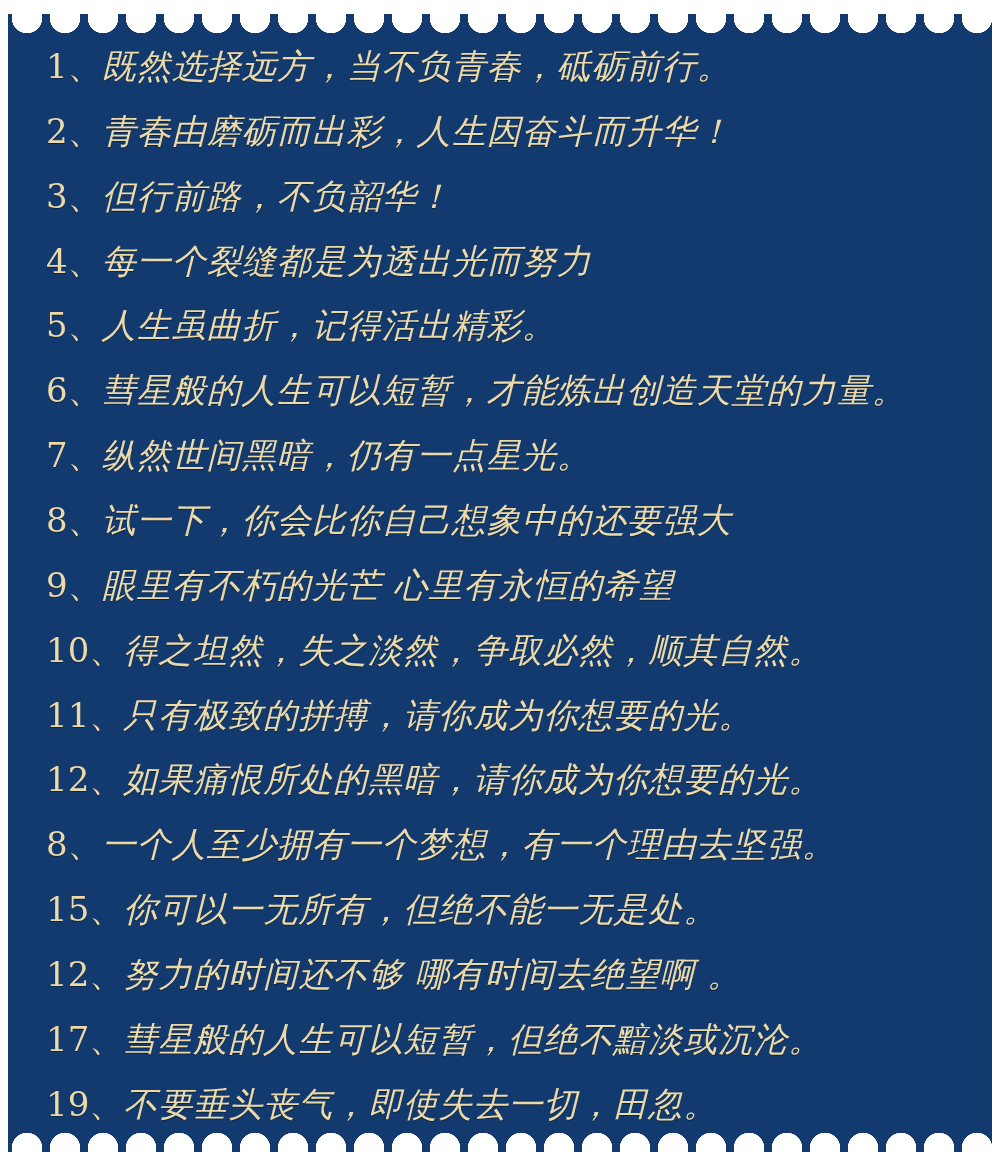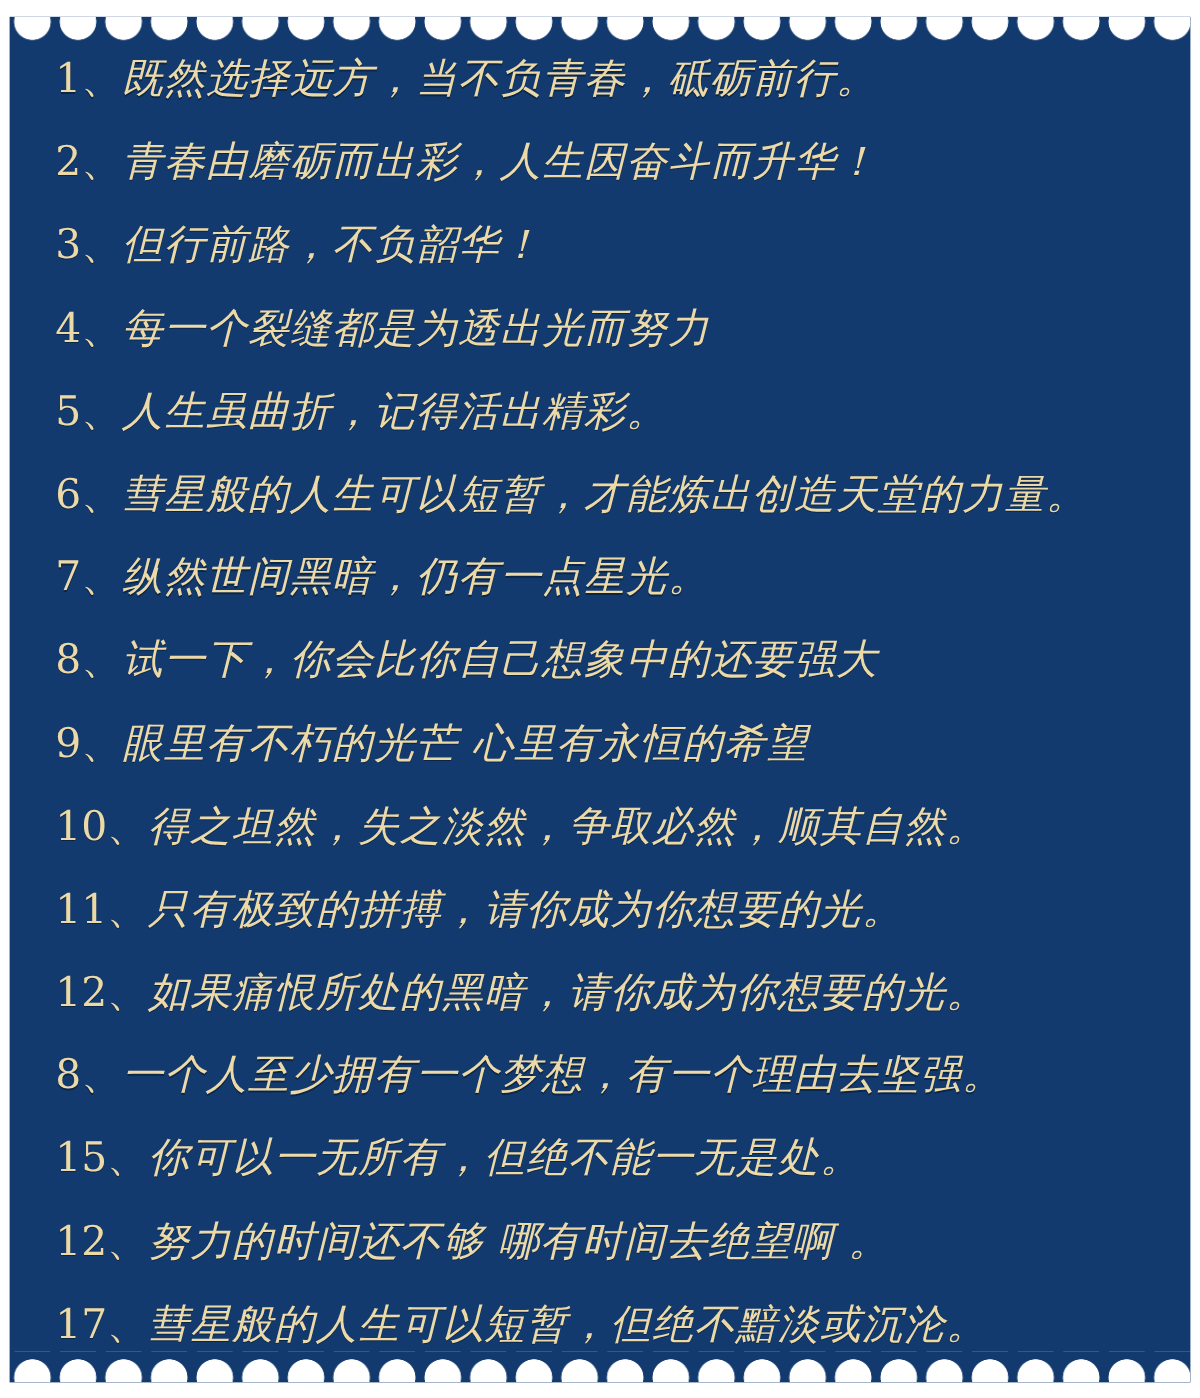--- a/index.html
+++ b/index.html
@@ -114,20 +114,21 @@
         <li class="line"><span class="num">7、</span><span>纵然世间黑暗，仍有一点星光。</span></li>
         <li class="line"><span class="num">8、</span><span>试一下，你会比你自己想象中的还要强大</span></li>
         <li class="line"><span class="num">9、</span><span>眼里有不朽的光芒 心里有永恒的希望</span></li>
         <li class="line"><span class="num">10、</span><span>得之坦然，失之淡然，争取必然，顺其自然。</span></li>
         <li class="line"><span class="num">11、</span><span>只有极致的拼搏，请你成为你想要的光。</span></li>
         <li class="line"><span class="num">12、</span><span>如果痛恨所处的黑暗，请你成为你想要的光。</span></li>
         <li class="line"><span class="num">8、</span><span>一个人至少拥有一个梦想，有一个理由去坚强。</span></li>
         <li class="line"><span class="num">15、</span><span>你可以一无所有，但绝不能一无是处。</span></li>
         <li class="line"><span class="num">12、</span><span>努力的时间还不够 哪有时间去绝望啊 。</span></li>
         <li class="line"><span class="num">17、</span><span>彗星般的人生可以短暂，但绝不黯淡或沉沦。</span></li>
+        <li class="line"><span class="num">19、</span><span>不要垂头丧气，即使失去一切，田忽。</span></li>
       </ul>
     </div>
     <div class="scallop top"></div>
     <div class="scallop bottom"></div>
   </div>
   <div class="side-mask-left"></div>
   <div class="side-mask-right"></div>
 </div>
 
 </body></html>

